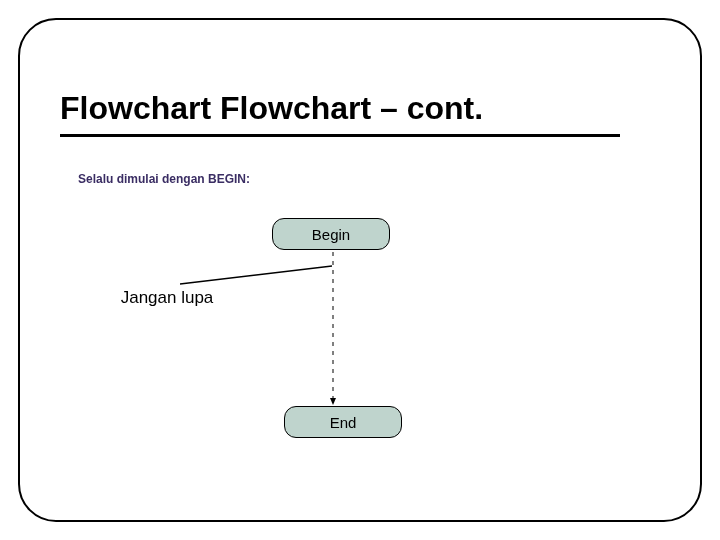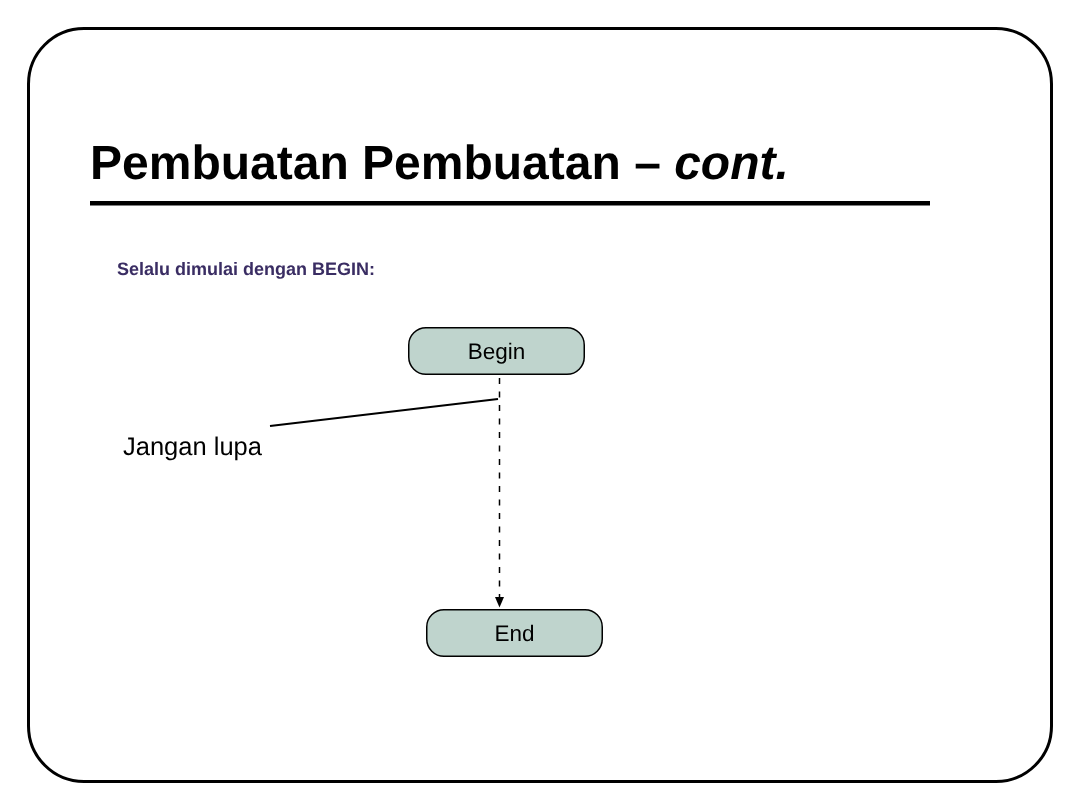--- a/index.html
+++ b/index.html
@@ -30,21 +30,20 @@
     position: absolute;
     left: 60px;
     top: 90px;
     width: 560px;
     font-size: 32px;
     font-weight: bold;
     color: #000;
     white-space: nowrap;
   }
   .title .cont {
-    font-style: italic;
   }
   .title-rule {
     position: absolute;
     left: 60px;
     top: 134px;
     width: 560px;
     height: 0;
     border-top: 3px solid #000;
   }
   .subtitle {
@@ -56,20 +55,21 @@
     font-weight: bold;
   }
   .note {
     position: absolute;
     left: 82px;
     top: 288px;
     font-size: 17px;
     color: #000;
     line-height: 1.2;
     width: 170px;
+    text-align: center;
   }
   .terminator {
     position: absolute;
     width: 118px;
     height: 32px;
     background: #bfd4cd;
     border: 1.5px solid #000;
     border-radius: 12px;
     box-sizing: border-box;
     display: flex;
@@ -95,21 +95,21 @@
     pointer-events: none;
   }
 </style>
 </head>
 <body>
 
 <div class="slide">
   <div class="frame"></div>
 
   <div class="title">
-    <span>Pembuatan Pembuatan – </span><span class="cont">cont.</span>
+    <span>Flowchart Flowchart – </span><span class="cont">cont.</span>
   </div>
   <div class="title-rule"></div>
 
   <div class="subtitle">Selalu dimulai dengan BEGIN:</div>
 
   <div class="terminator begin">
     <span>Begin</span>
   </div>
 
   <div class="terminator end">

